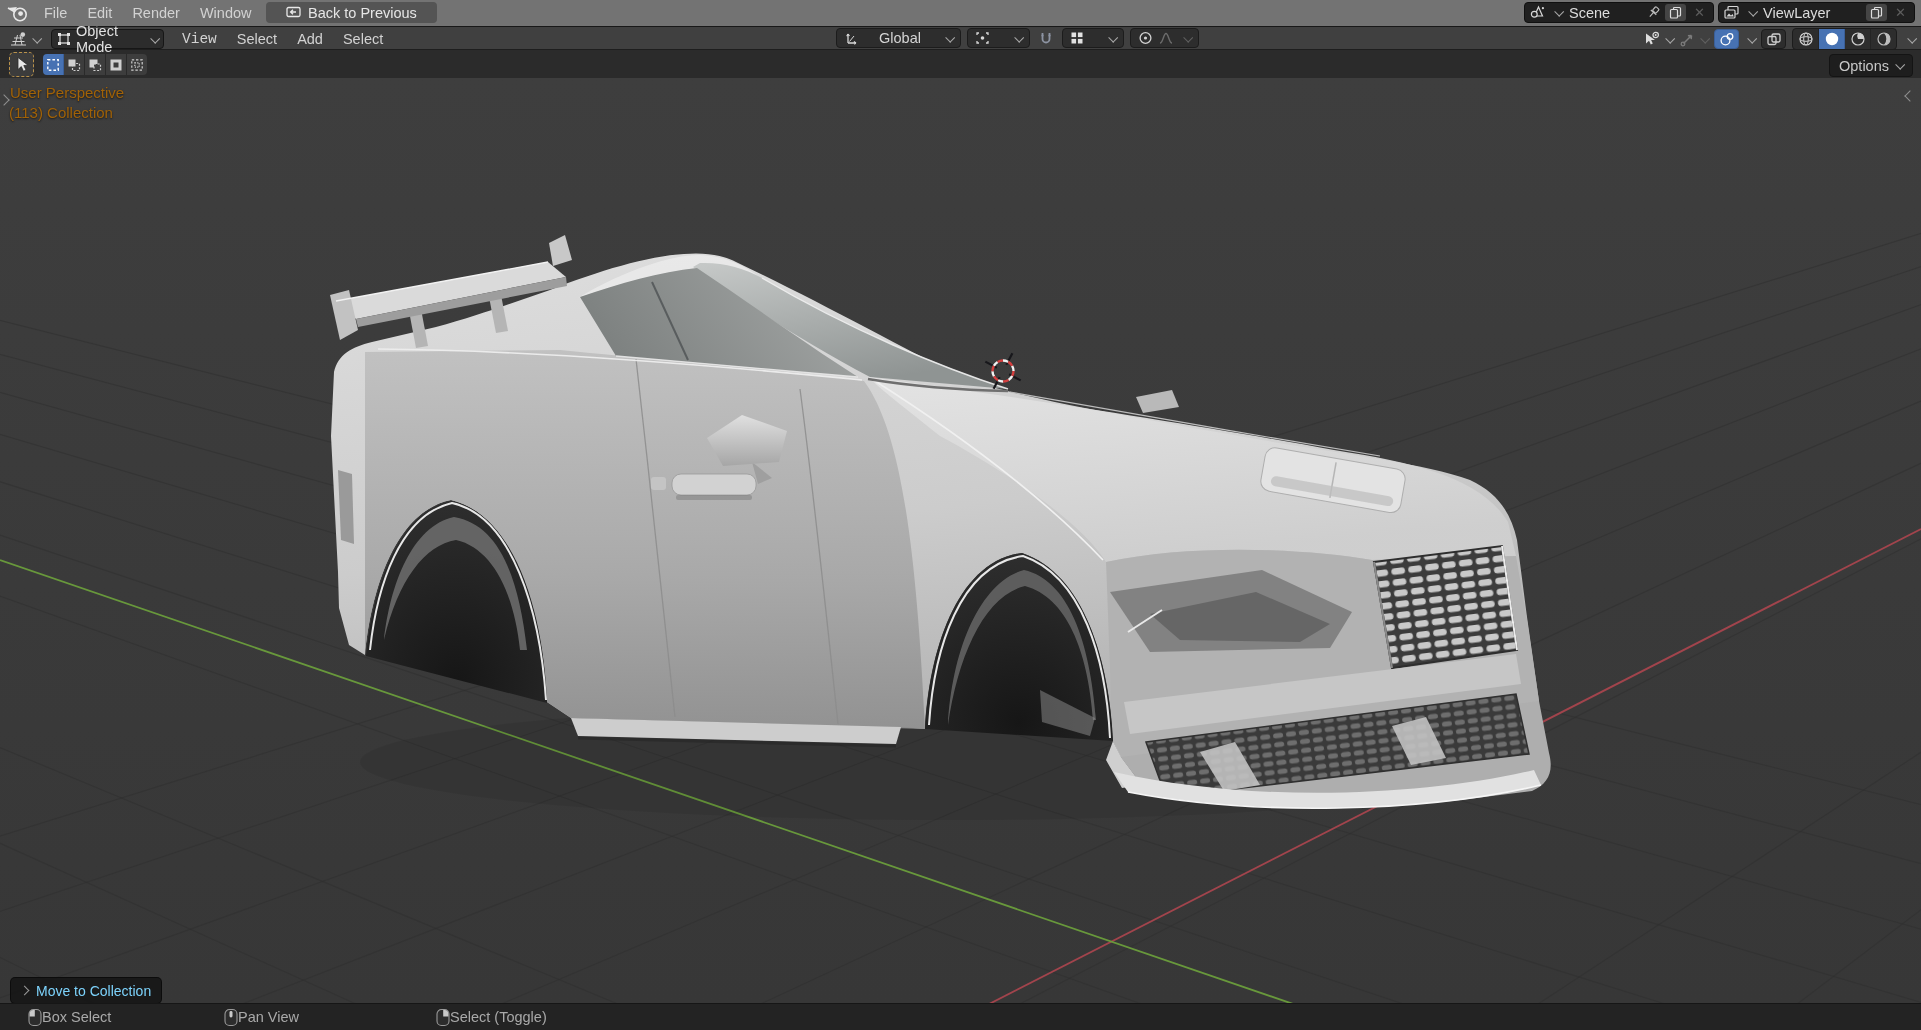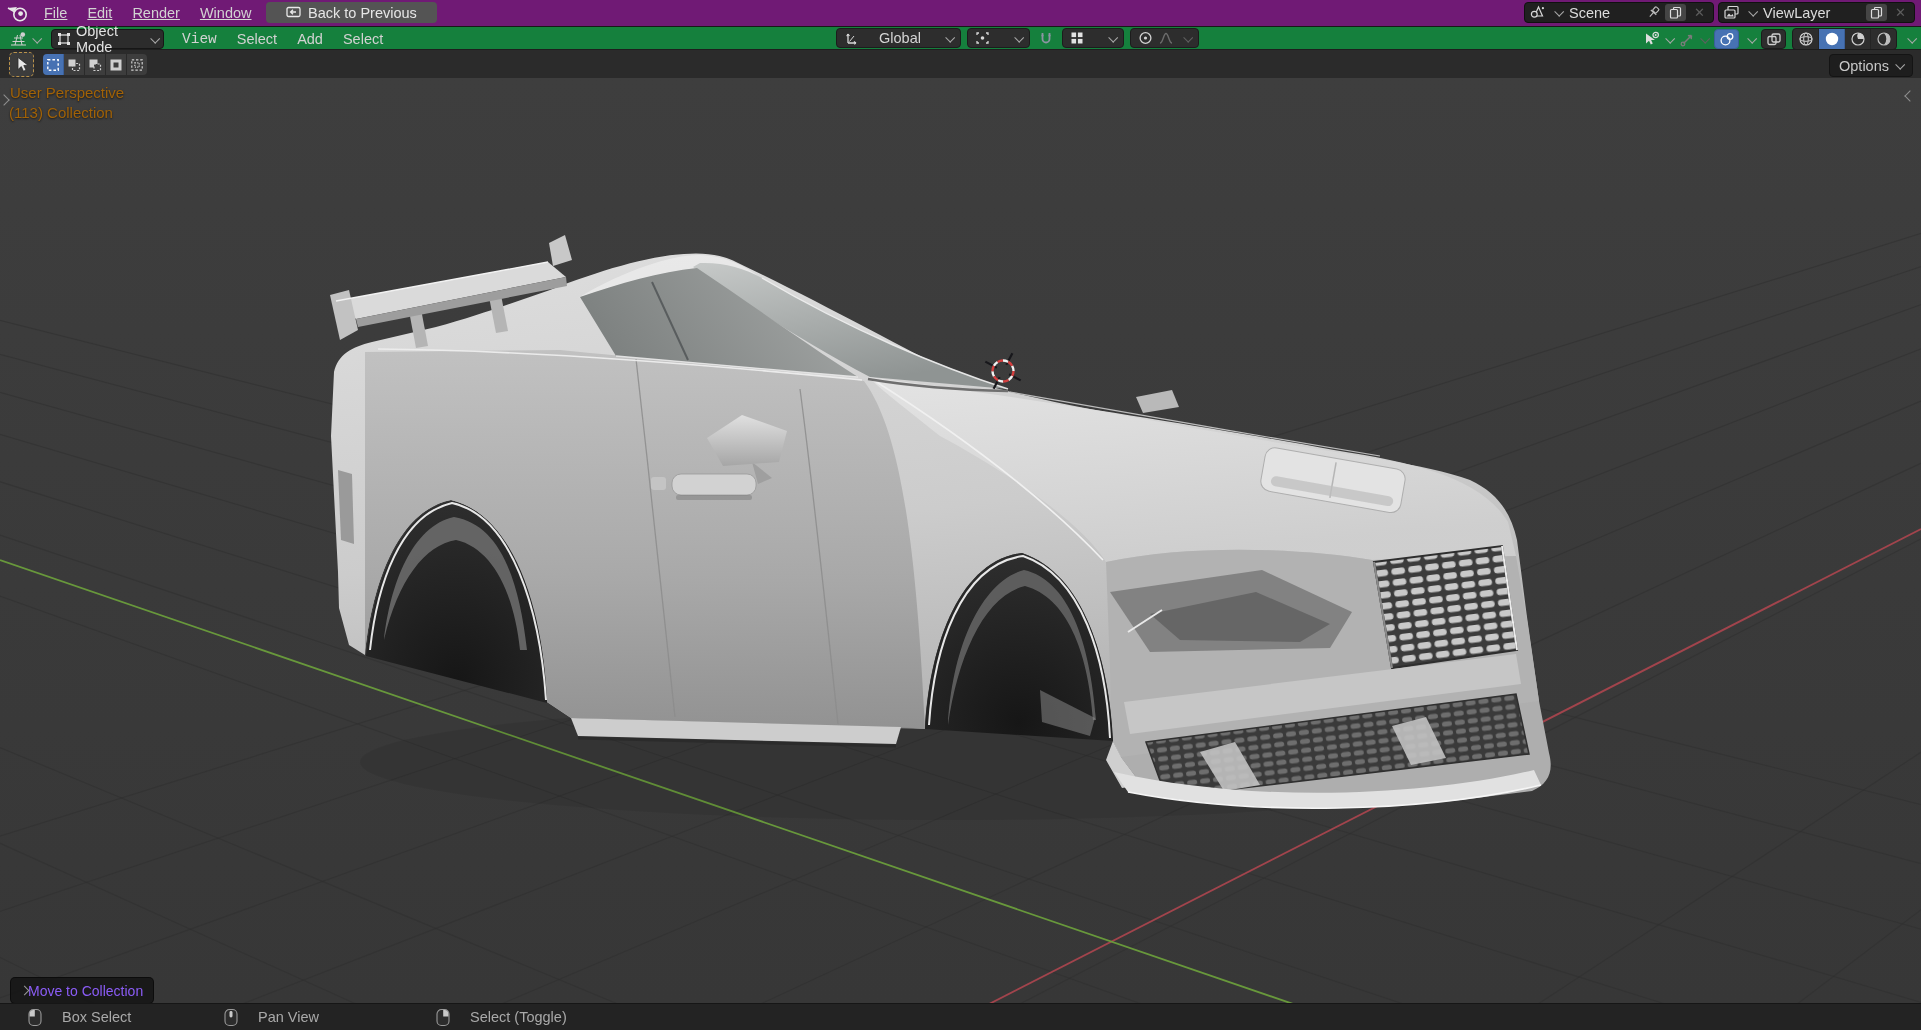--- a/index.html
+++ b/index.html
@@ -1,22 +1,22 @@
 <!DOCTYPE html>
 <html><head>
 <meta charset="utf-8">
 <style>
   html,body{margin:0;padding:0;background:#111;}
   #app{position:relative;width:1921px;height:1030px;overflow:hidden;
        font-family:"Liberation Sans","DejaVu Sans",sans-serif;
        -webkit-font-smoothing:antialiased;color:#d5d5d5;font-size:14.5px;}
   
-  .topbar{position:absolute;left:0;top:0;width:100%;height:26px;background:#701a75;
-          display:flex;align-items:center;z-index:30;text-decoration:underline;}
-  .hdr2{position:absolute;left:0;top:26px;width:100%;height:23px;background:#15803d;
+  .topbar{position:absolute;left:0;top:0;width:100%;height:26px;background:#737373;
+          display:flex;align-items:center;z-index:30;}
+  .hdr2{position:absolute;left:0;top:26px;width:100%;height:23px;background:#404040;
         border-top:1px solid #181818;box-sizing:border-box;z-index:29;}
   .toolrow{position:absolute;left:0;top:49px;width:100%;height:29px;background:#2b2b2b;
            border-top:1px solid #1e1e1e;box-sizing:border-box;z-index:28;}
   .statusbar{position:absolute;left:0;top:1003px;width:100%;height:27px;background:#232323;
              border-top:1px solid #161616;box-sizing:border-box;z-index:30;
              display:flex;align-items:center;color:#a9a9a9;}
   .viewport{position:absolute;left:0;top:78px;width:1921px;height:925px;z-index:1;}
   
   .menu{padding:0 10px;line-height:26px;color:#d2d2d2;cursor:default;}
   .menu2{padding:0 10px;line-height:22px;color:#d2d2d2;}
@@ -47,22 +47,22 @@
   .selbtn:first-child{border-radius:4px 0 0 4px;}
   .selbtn:last-child{border-radius:0 4px 4px 0;border-right:none;}
   .toolbtn{position:absolute;left:9px;top:2px;width:25px;height:25px;background:#3c3c3c;
            border:1px dashed #b9924b;border-radius:5px;display:flex;align-items:center;
            justify-content:center;box-sizing:border-box;}
   .optbtn{position:absolute;right:8px;top:4px;height:21px;background:#1e1e1e;border:1px solid #141414;
           border-radius:4px;display:flex;align-items:center;padding:0 9px;color:#c8c8c8;gap:2px;}
   .ovl{position:absolute;color:#a16207;font-size:15px;text-shadow:0 1px 2px rgba(0,0,0,.65);z-index:5;}
   .oppanel{position:absolute;left:10px;top:977px;height:25px;background:rgba(23,23,23,.95);
            border:1px solid rgba(0,0,0,.5);border-radius:5px;display:flex;align-items:center;
-           padding:0 10px;color:#8b5cf6;z-index:6;font-size:14px;}
-  .hint{position:absolute;display:flex;align-items:center;gap:20px;height:27px;}
+           padding:0 10px;gap:8px;color:#7dd3fc;z-index:6;font-size:14px;}
+  .hint{position:absolute;display:flex;align-items:center;gap:0;height:27px;}
   .stats{position:absolute;right:8px;top:0;line-height:27px;color:#9d9d9d;font-size:14.2px;white-space:pre;}
   .edgechv{position:absolute;z-index:7;width:7px;height:7px;border-right:1.7px solid #8f8f8f;
            border-bottom:1.7px solid #8f8f8f;}
   .shadegrp{display:inline-flex;background:#2d2d2d;border:1px solid #1c1c1c;border-radius:4px;overflow:hidden;height:20px;}
   .shadebtn{width:25px;height:20px;display:flex;align-items:center;justify-content:center;border-right:1px solid #242424;}
   .shadebtn:last-child{border-right:none;}
   svg{display:block;}
 </style>
 </head>
 <body>

